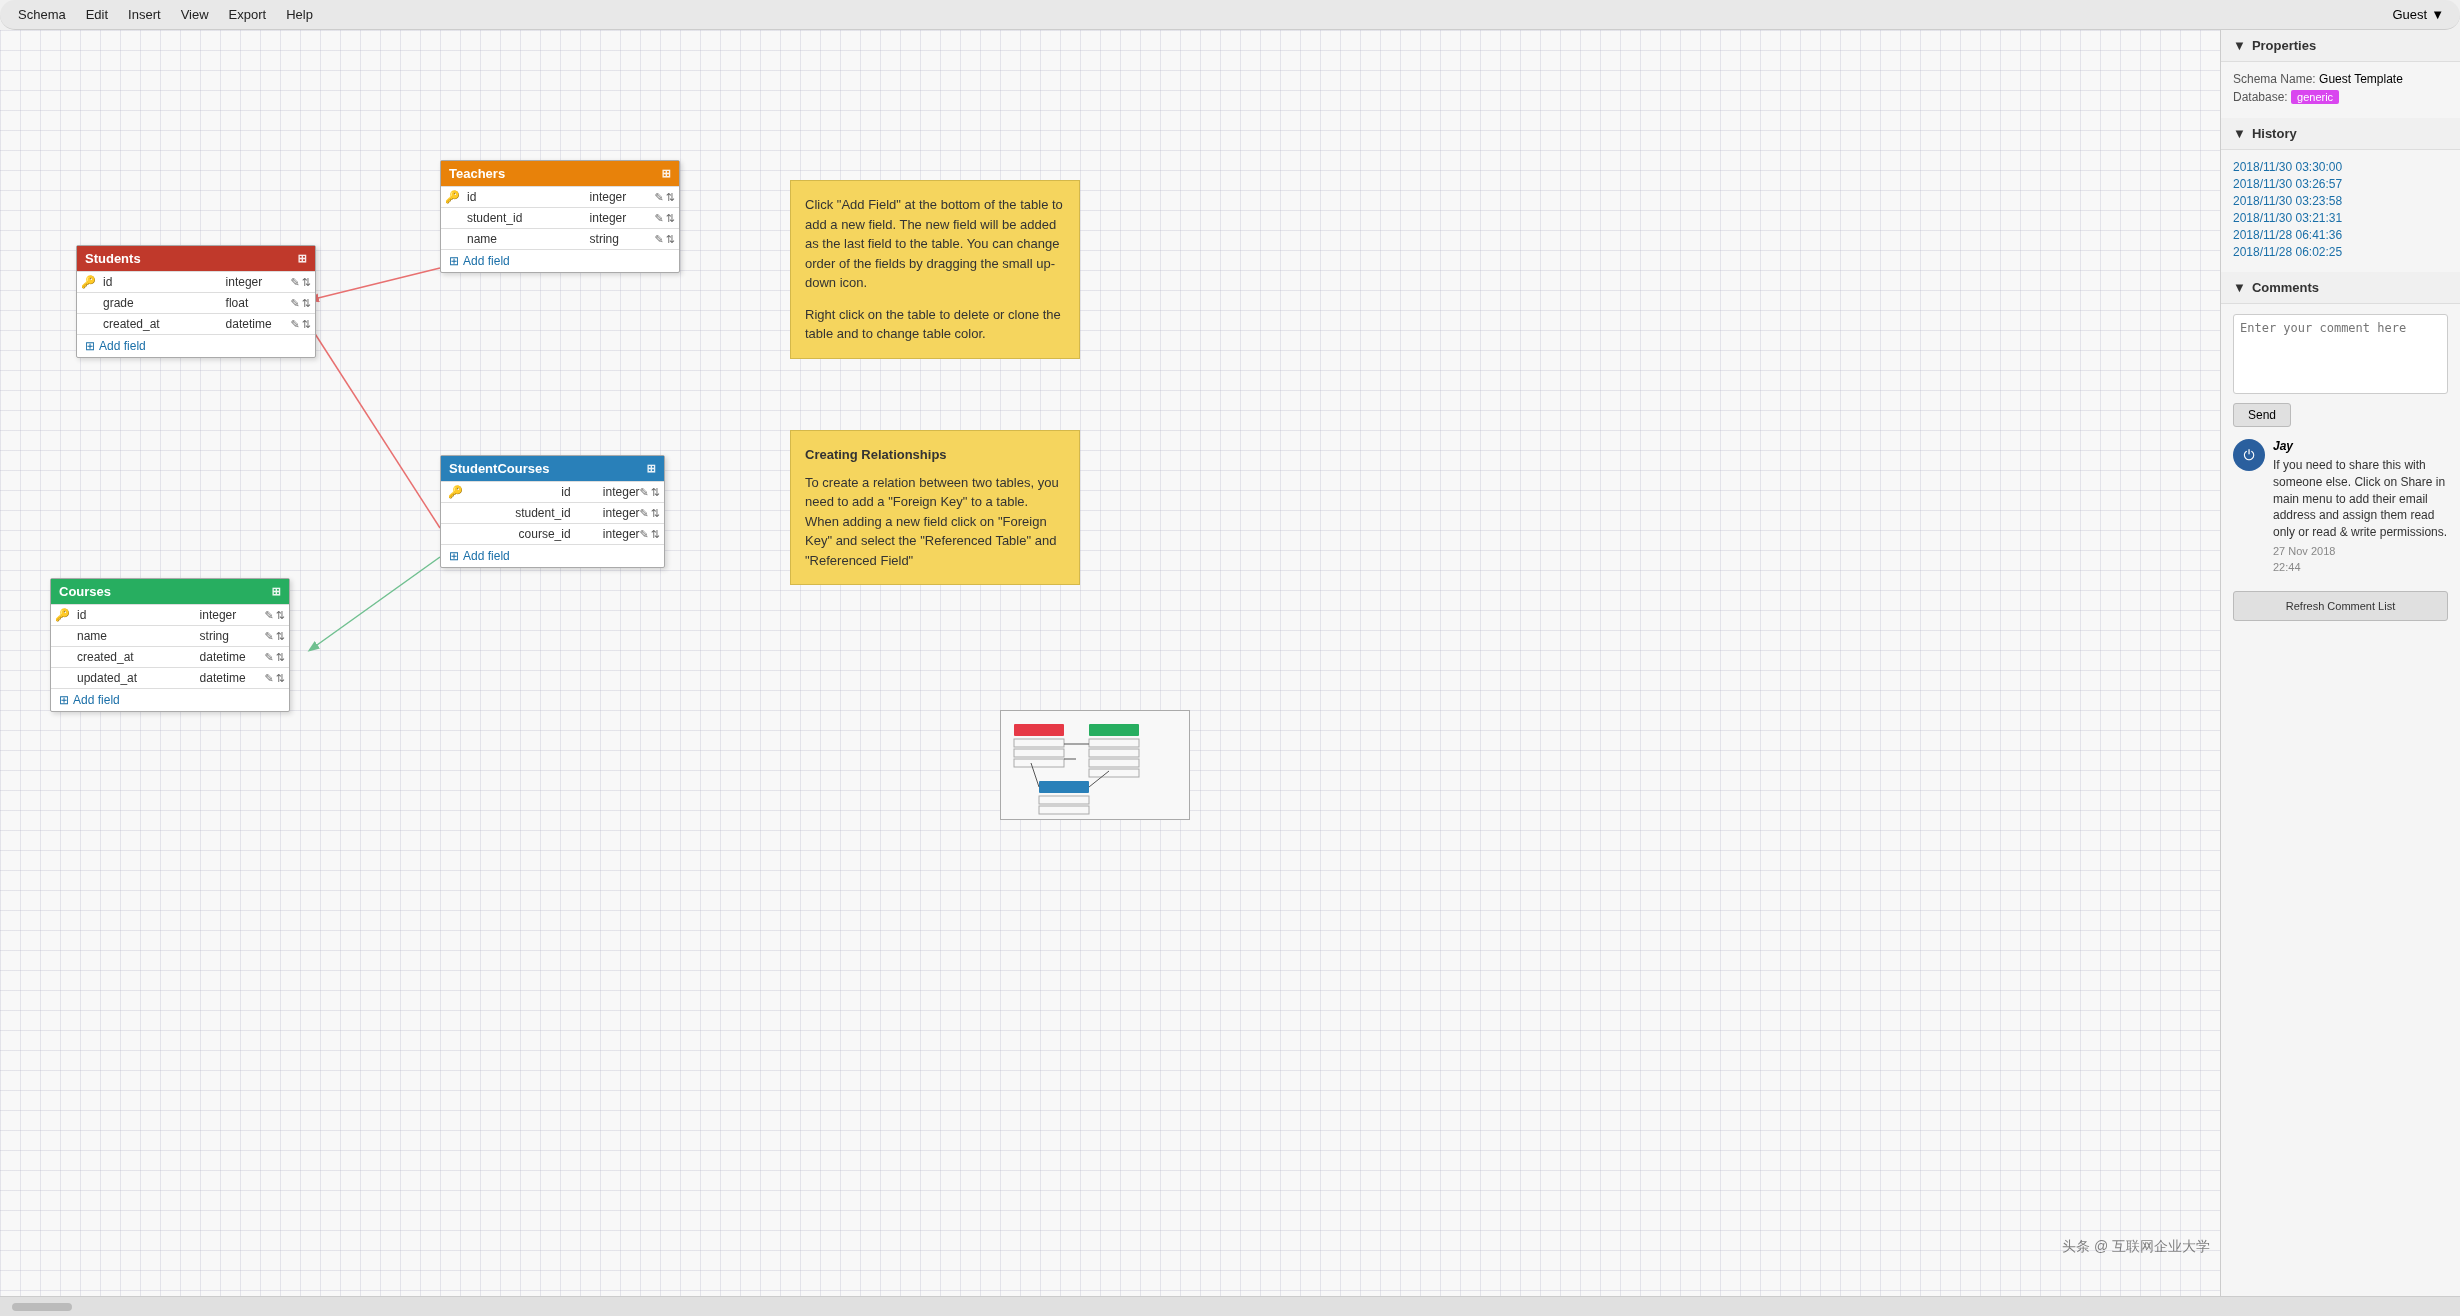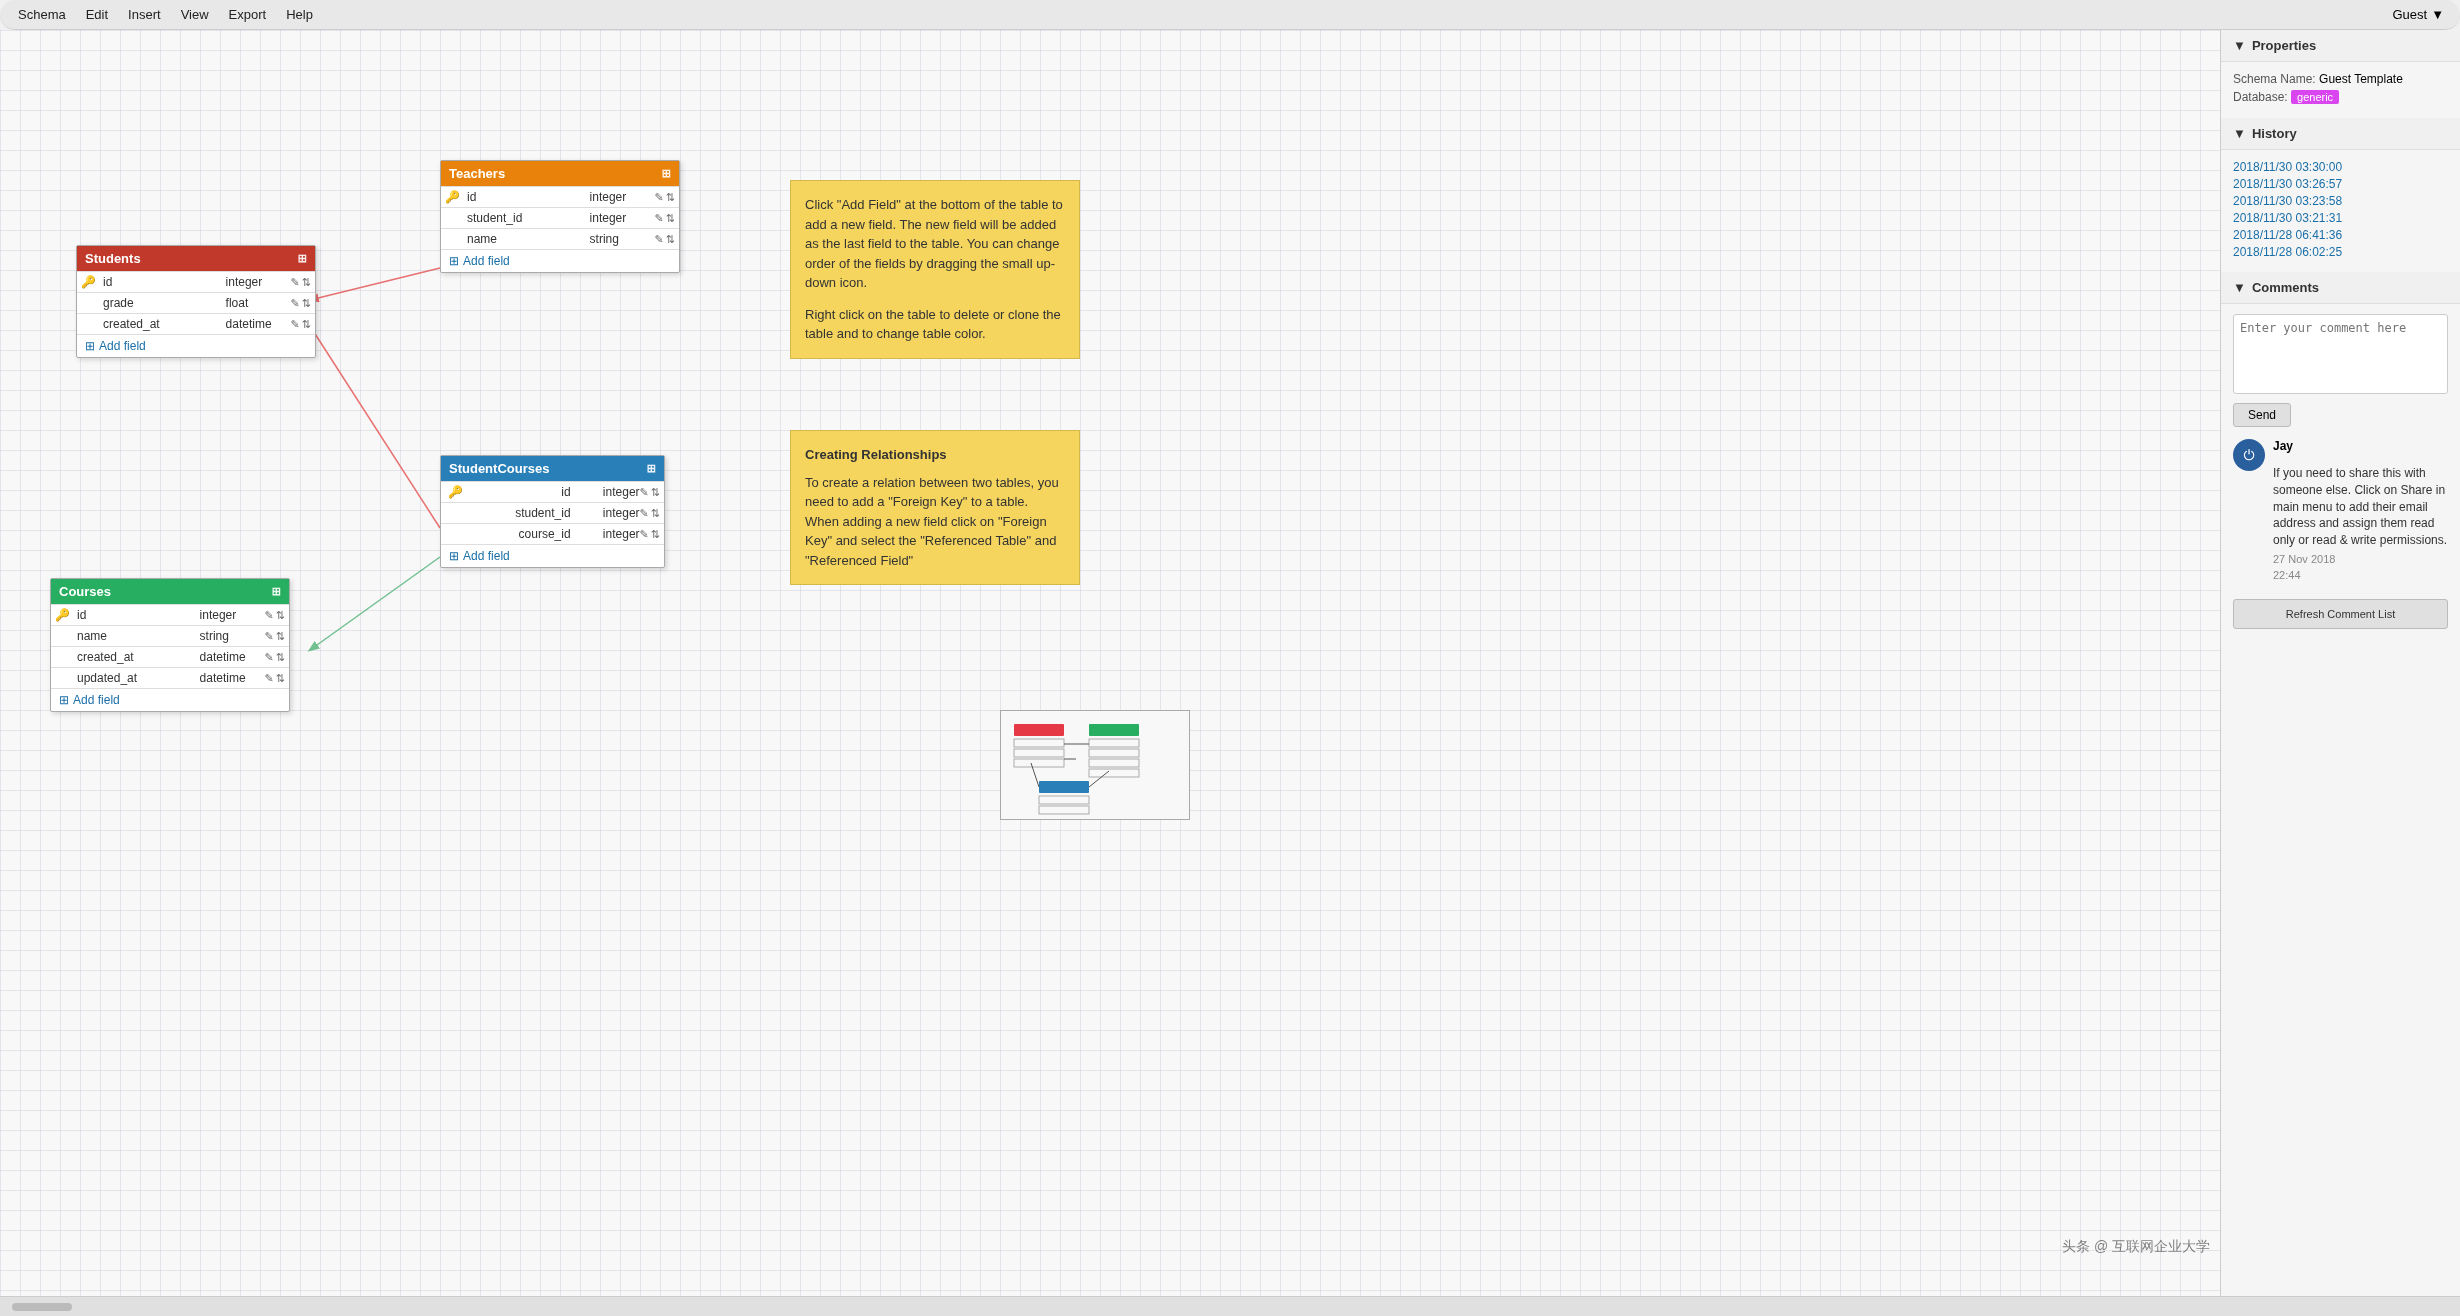--- a/index.html
+++ b/index.html
@@ -135,21 +135,21 @@
       border-radius: 50%;
       background: #2a5f9e;
       display: flex;
       align-items: center;
       justify-content: center;
       color: white;
       font-size: 14px;
       flex-shrink: 0;
     }
     .comment-body { flex: 1; }
-    .comment-author { font-weight: bold; font-size: 12px; margin-bottom: 12px; }
+    .comment-author { font-weight: bold; font-size: 12px; margin-bottom: 4px; font-style: italic; }
     .comment-text { font-size: 12px; color: #333; line-height: 1.4; }
     .comment-time { font-size: 11px; color: #888; margin-top: 4px; }
 
     .refresh-btn {
       display: block;
       text-align: center;
       margin: 8px 12px;
       padding: 8px;
       background: #e0e0e0;
       border: 1px solid #bbb;

